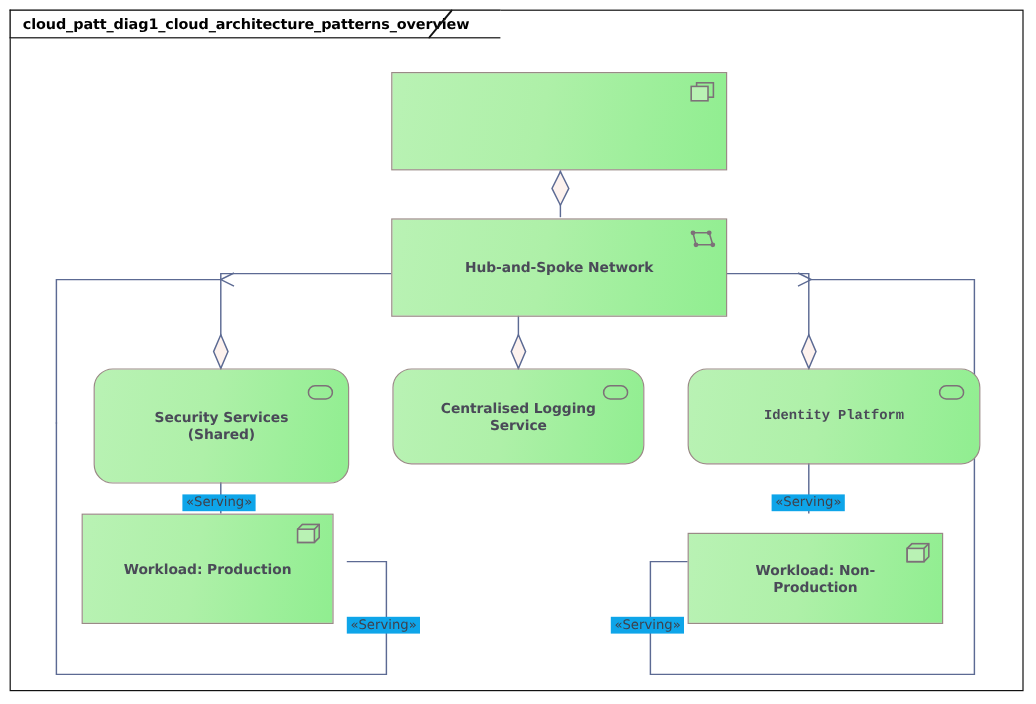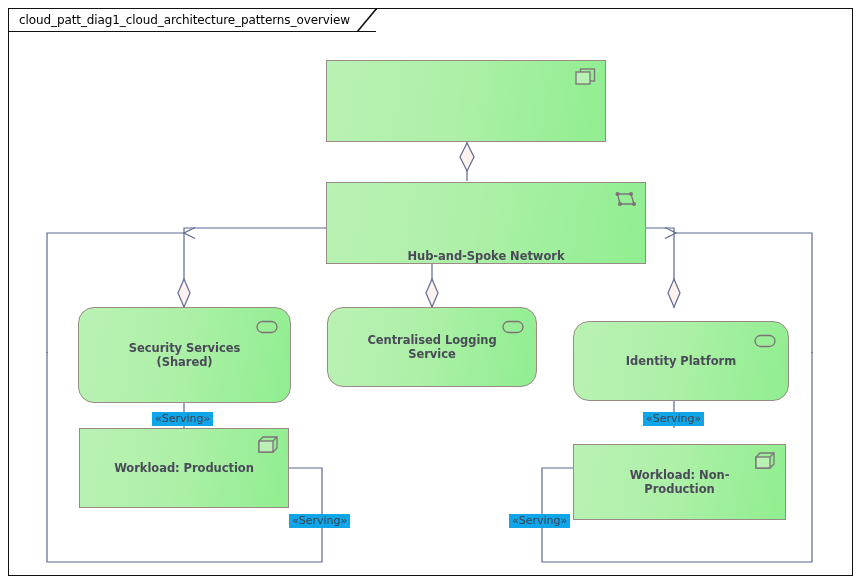--- a/index.html
+++ b/index.html
@@ -38,21 +38,21 @@
     background: #ffffff;
     border: 1.6px solid #111111;
     border-right: none;
     padding: 0 26px 0 10px;
     display: flex;
     align-items: center;
     z-index: 4;
   }
   #frame-tab-title {
     font-size: 12px;
-    font-weight: normal;
+    font-weight: bold;
     color: #000000;
     white-space: nowrap;
     letter-spacing: -0.1px;
   }
   #frame-tab-slant {
     position: absolute;
     top: 8px;
     height: 24px;
     width: 20px;
     z-index: 5;
@@ -167,21 +167,21 @@
     </g>
   </svg>
 
   <div class="node" style="left:326px; top:60px; width:280px; height:82px;">
     <svg class="node-icon" viewBox="0 0 22 18">
       <rect x="5.5" y="1" width="14" height="12" fill="none" stroke="#7d7078" stroke-width="1.3"></rect>
       <rect x="1" y="4" width="14" height="12" fill="#b9f2b4" stroke="#7d7078" stroke-width="1.3"></rect>
     </svg>
   </div>
 
-  <div class="node" style="left:326px; top:182px; width:320px; height:82px;align-items:flex-end;">
+  <div class="node" style="left:326px; top:182px; width:280px; height:82px;">
     <svg class="node-icon" viewBox="0 0 22 18">
       <path d="M 5 14 L 2.5 4 L 16 4 L 19 14 Z" fill="none" stroke="#7d7078" stroke-width="1.3"></path>
       <circle cx="5" cy="14" r="2" fill="#7d7078"></circle>
       <circle cx="2.5" cy="4" r="2" fill="#7d7078"></circle>
       <circle cx="16" cy="4" r="2" fill="#7d7078"></circle>
       <circle cx="19" cy="14" r="2" fill="#7d7078"></circle>
     </svg>
     <span class="node-label">Hub-and-Spoke Network</span>
   </div>
 
@@ -192,28 +192,28 @@
     <span class="node-label">Security Services (Shared)</span>
   </div>
 
   <div class="node rounded" style="left:327px; top:307px; width:210px; height:80px;justify-content:center;">
     <svg class="node-icon" viewBox="0 0 22 14">
       <rect x="1" y="1.5" width="20" height="11" rx="5.5" ry="5.5" fill="none" stroke="#7d7078" stroke-width="1.3"></rect>
     </svg>
     <span class="node-label">Centralised Logging Service</span>
   </div>
 
-  <div class="node rounded" style="left:573px; top:321px; width:216px; height:80px;">
+  <div class="node rounded" style="left:573px; top:307px; width:244px; height:80px;font-family:Liberation Mono, monospace;">
     <svg class="node-icon" viewBox="0 0 22 14">
       <rect x="1" y="1.5" width="20" height="11" rx="5.5" ry="5.5" fill="none" stroke="#7d7078" stroke-width="1.3"></rect>
     </svg>
     <span class="node-label">Identity Platform</span>
   </div>
 
-  <div class="node" style="left:79px; top:428px; width:210px; height:80px;">
+  <div class="node" style="left:68px; top:428px; width:210px; height:92px;">
     <svg class="node-icon" viewBox="0 0 22 18">
       <path d="M 1 5 L 5 1 L 19 1 L 19 12 L 15 16 L 1 16 Z" fill="none" stroke="#7d7078" stroke-width="1.3"></path>
       <rect x="1" y="5" width="14" height="11" fill="#b9f2b4" stroke="#7d7078" stroke-width="1.3"></rect>
       <path d="M 15 5 L 19 1" stroke="#7d7078" stroke-width="1.3" fill="none"></path>
     </svg>
     <span class="node-label">Workload: Production</span>
   </div>
 
   <div class="node" style="left:573px; top:444px; width:213px; height:76px;">
     <svg class="node-icon" viewBox="0 0 22 18">

